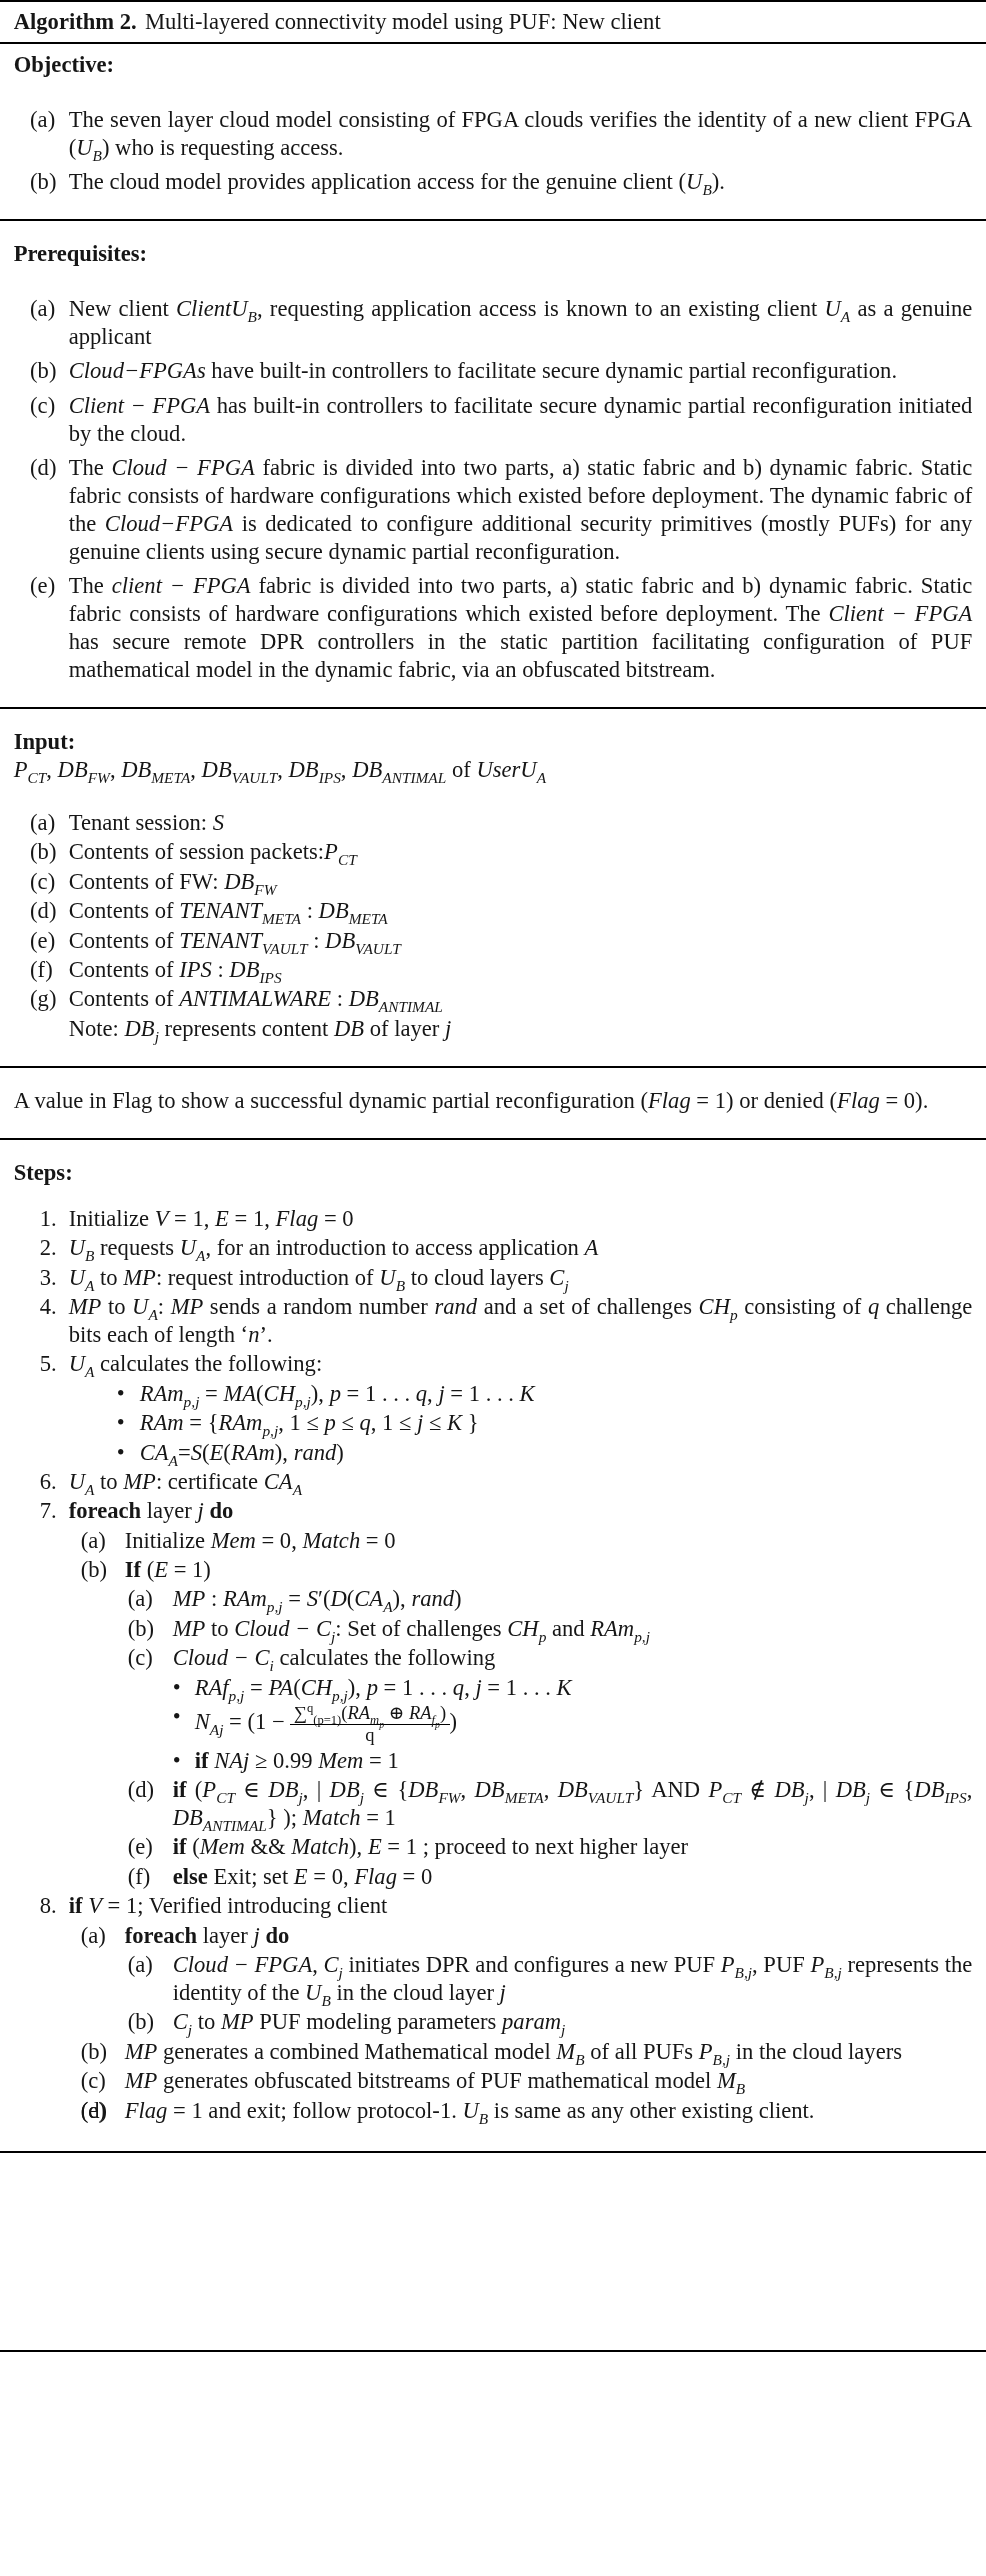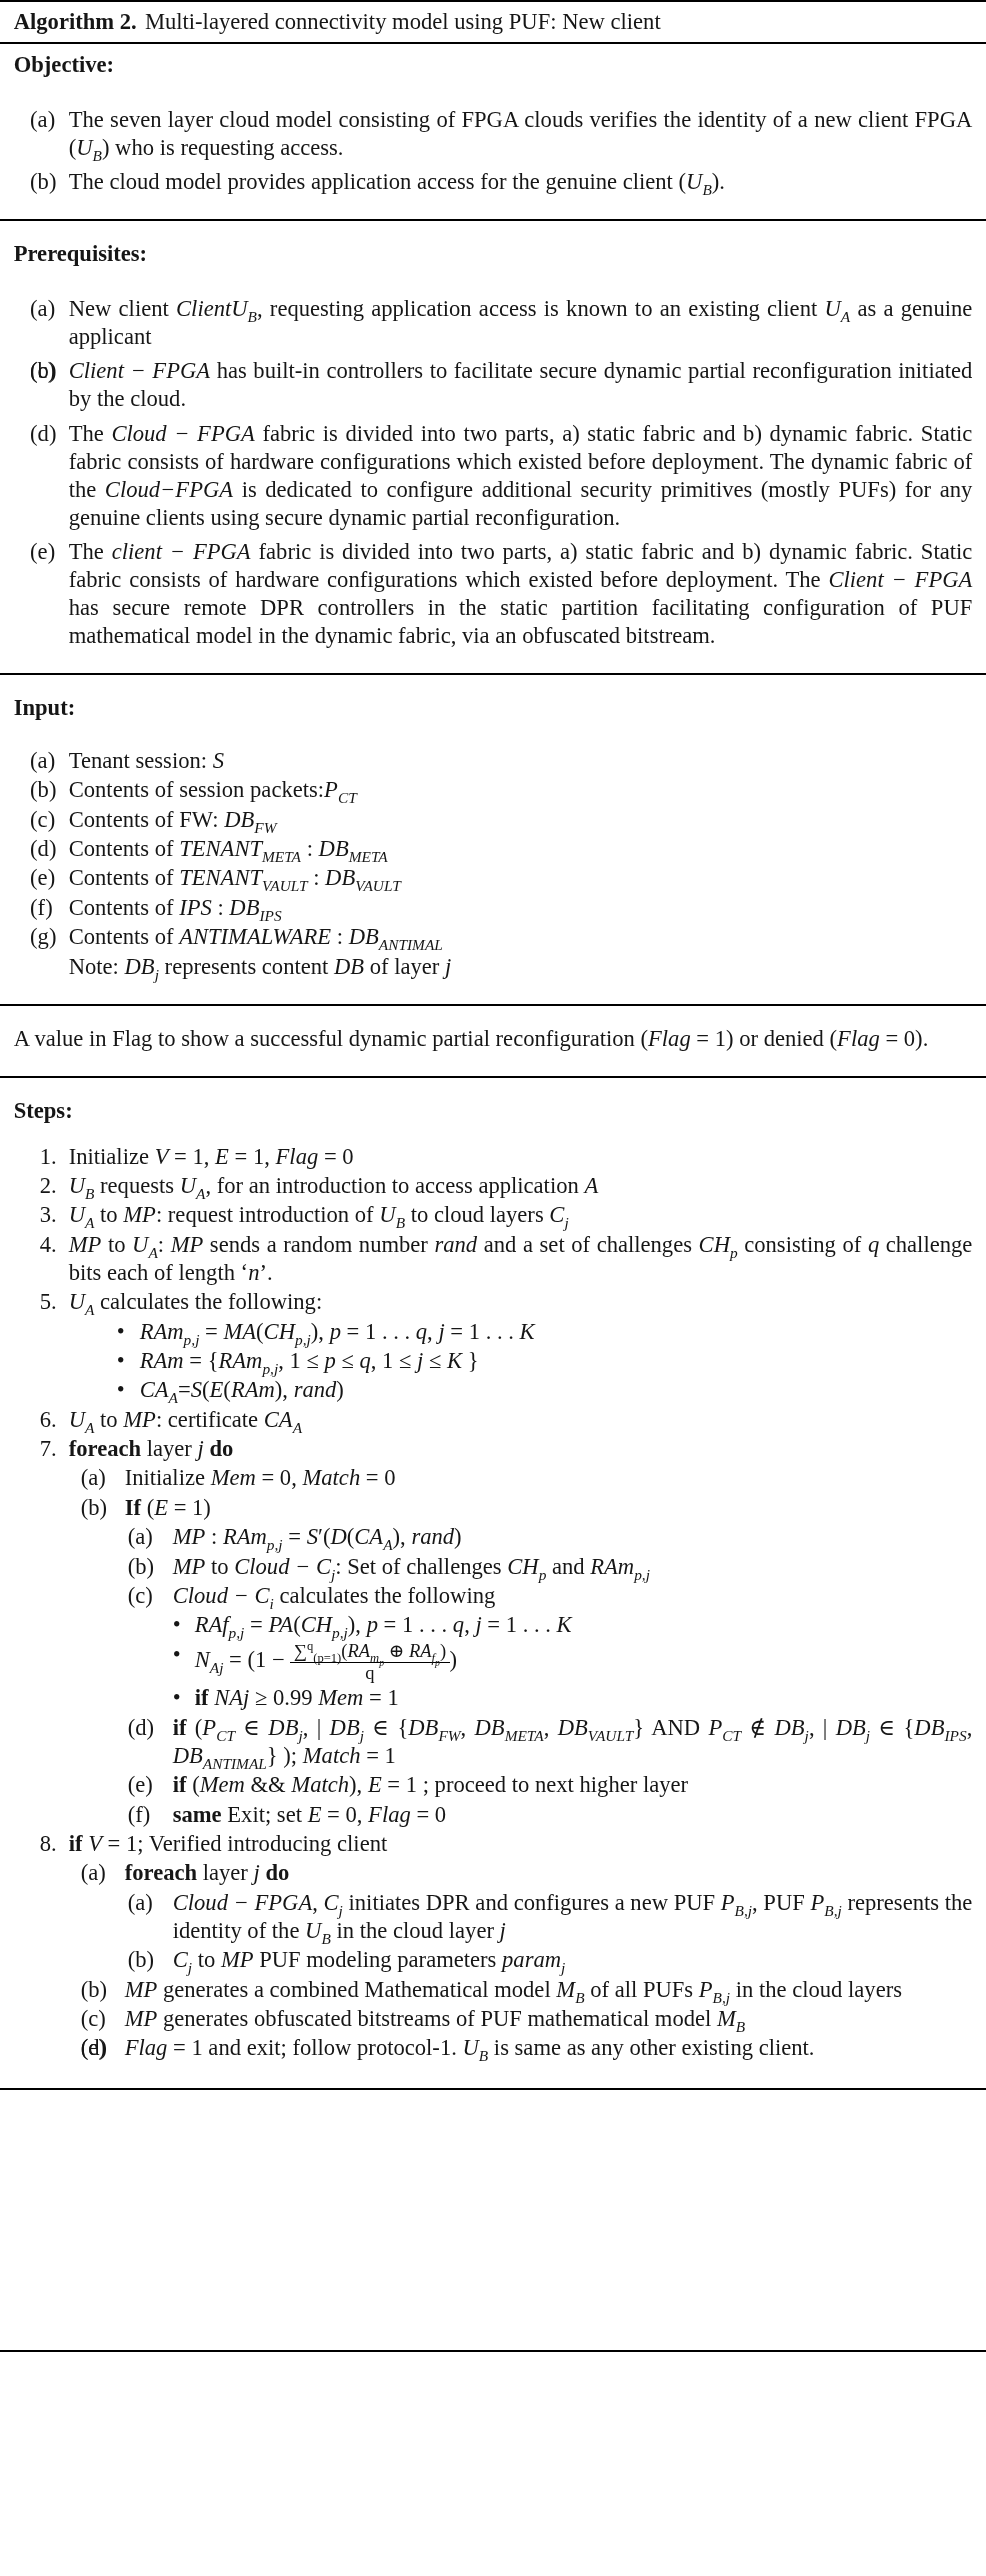--- a/index.html
+++ b/index.html
@@ -57,30 +57,31 @@
     <div class="heading gap">Objective:</div>
     <div class="line la"><span class="mk">(a)</span><span class="tx">The seven layer cloud model consisting of FPGA clouds verifies the identity of a new client FPGA (<i>U<sub>B</sub></i>) who is requesting access.</span></div>
     <div class="line la"><span class="mk">(b)</span><span class="tx">The cloud model provides application access for the genuine client (<i>U<sub>B</sub></i>).</span></div>
   </div>
 
   <div class="rule section"></div>
 
   <div class="section wide">
     <div class="heading gap">Prerequisites:</div>
     <div class="line la"><span class="mk">(a)</span><span class="tx">New client <i>ClientU<sub>B</sub></i>, requesting application access is known to an existing client <i>U<sub>A</sub></i> as a genuine applicant</span></div>
-    <div class="line la"><span class="mk">(b)</span></div>
+    <div class="line la"><span class="mk">(b)</span><span class="tx"><i>Cloud−FPGAs</i> have built-in controllers to facilitate secure dynamic partial reconfiguration.</span></div>
     <div class="line la"><span class="mk">(c)</span><span class="tx"><i>Client − FPGA</i> has built-in controllers to facilitate secure dynamic partial reconfiguration initiated by the cloud.</span></div>
     <div class="line la"><span class="mk">(d)</span><span class="tx">The <i>Cloud − FPGA</i> fabric is divided into two parts, a) static fabric and b) dynamic fabric. Static fabric consists of hardware configurations which existed before deployment. The dynamic fabric of the <i>Cloud−FPGA</i> is dedicated to configure additional security primitives (mostly PUFs) for any genuine clients using secure dynamic partial reconfiguration.</span></div>
     <div class="line la"><span class="mk">(e)</span><span class="tx">The <i>client − FPGA</i> fabric is divided into two parts, a) static fabric and b) dynamic fabric. Static fabric consists of hardware configurations which existed before deployment. The <i>Client − FPGA</i> has secure remote DPR controllers in the static partition facilitating configuration of PUF mathematical model in the dynamic fabric, via an obfuscated bitstream.</span></div>
   </div>
 
   <div class="rule section"></div>
 
   <div class="section tight">
     <div class="heading">Input:</div>
+    <div class="para intro"><i>P<sub>CT</sub></i>, <i>DB<sub>FW</sub></i>, <i>DB<sub>META</sub></i>, <i>DB<sub>VAULT</sub></i>, <i>DB<sub>IPS</sub></i>, <i>DB<sub>ANTIMAL</sub></i> of <i>UserU<sub>A</sub></i></div>
     <div class="line la first-gap"><span class="mk">(a)</span><span class="tx">Tenant session: <i>S</i></span></div>
     <div class="line la"><span class="mk">(b)</span><span class="tx">Contents of session packets:<i>P<sub>CT</sub></i></span></div>
     <div class="line la"><span class="mk">(c)</span><span class="tx">Contents of FW: <i>DB<sub>FW</sub></i></span></div>
     <div class="line la"><span class="mk">(d)</span><span class="tx">Contents of <i>TENANT<sub>META</sub></i> : <i>DB<sub>META</sub></i></span></div>
     <div class="line la"><span class="mk">(e)</span><span class="tx">Contents of <i>TENANT<sub>VAULT</sub></i> : <i>DB<sub>VAULT</sub></i></span></div>
     <div class="line la"><span class="mk">(f)</span><span class="tx">Contents of <i>IPS</i> : <i>DB<sub>IPS</sub></i></span></div>
     <div class="line la"><span class="mk">(g)</span><span class="tx">Contents of <i>ANTIMALWARE</i> : <i>DB<sub>ANTIMAL</sub></i></span></div>
     <div class="line noteline"><span class="tx">Note: <i>DB<sub>j</sub></i> represents content <i>DB</i> of layer <i>j</i></span></div>
   </div>
 
@@ -108,21 +109,21 @@
     <div class="line s2"><span class="mk">(a)</span><span class="tx">Initialize <i>Mem</i> = 0, <i>Match</i> = 0</span></div>
     <div class="line s2"><span class="mk">(b)</span><span class="tx"><b>If</b> (<i>E</i> = 1)</span></div>
     <div class="line s3"><span class="mk">(a)</span><span class="tx"><i>MP</i> : <i>RAm<sub>p,j</sub></i> = <i>S</i>′(<i>D</i>(<i>CA<sub>A</sub></i>), <i>rand</i>)</span></div>
     <div class="line s3"><span class="mk">(b)</span><span class="tx"><i>MP</i> to <i>Cloud − C<sub>j</sub></i>: Set of challenges <i>CH<sub>p</sub></i> and <i>RAm<sub>p,j</sub></i></span></div>
     <div class="line s3"><span class="mk">(c)</span><span class="tx"><i>Cloud − C<sub>i</sub></i> calculates the following</span></div>
     <div class="line b2"><span class="mk">•</span><span class="tx"><i>RAf<sub>p,j</sub></i> = <i>PA</i>(<i>CH<sub>p,j</sub></i>), <i>p</i> = 1 . . . <i>q</i>, <i>j</i> = 1 . . . <i>K</i></span></div>
     <div class="line b2"><span class="mk">•</span><span class="tx"><i>N<sub>Aj</sub></i> = (1 − <span class="frac"><span class="fn">∑<sup>q</sup><sub>(p=1)</sub>(<i>RA<sub>m<sub>p</sub></sub></i> ⊕ <i>RA<sub>f<sub>p</sub></sub></i>)</span><span class="fd">q</span></span>)</span></div>
     <div class="line b2"><span class="mk">•</span><span class="tx"><b>if</b> <i>NAj</i> ≥ 0.99 <i>Mem</i> = 1</span></div>
     <div class="line s3"><span class="mk">(d)</span><span class="tx"><b>if</b> (<i>P<sub>CT</sub></i> ∈ <i>DB<sub>j</sub></i>, | <i>DB<sub>j</sub></i> ∈ {<i>DB<sub>FW</sub></i>, <i>DB<sub>META</sub></i>, <i>DB<sub>VAULT</sub></i>} AND <i>P<sub>CT</sub></i> ∉ <i>DB<sub>j</sub></i>, | <i>DB<sub>j</sub></i> ∈ {<i>DB<sub>IPS</sub></i>, <i>DB<sub>ANTIMAL</sub></i>} ); <i>Match</i> = 1</span></div>
     <div class="line s3"><span class="mk">(e)</span><span class="tx"><b>if</b> (<i>Mem</i> &amp;&amp; <i>Match</i>), <i>E</i> = 1 ; proceed to next higher layer</span></div>
-    <div class="line s3"><span class="mk">(f)</span><span class="tx"><b>same</b> Exit; set <i>E</i> = 0, <i>Flag</i> = 0</span></div>
+    <div class="line s3"><span class="mk">(f)</span><span class="tx"><b>else</b> Exit; set <i>E</i> = 0, <i>Flag</i> = 0</span></div>
     <div class="line s1"><span class="mk">8.</span><span class="tx"><b>if</b> <i>V</i> = 1; Verified introducing client</span></div>
     <div class="line s2"><span class="mk">(a)</span><span class="tx"><b>foreach</b> layer <i>j</i> <b>do</b></span></div>
     <div class="line s3"><span class="mk">(a)</span><span class="tx"><i>Cloud − FPGA</i>, <i>C<sub>j</sub></i> initiates DPR and configures a new PUF <i>P<sub>B,j</sub></i>, PUF <i>P<sub>B,j</sub></i> represents the identity of the <i>U<sub>B</sub></i> in the cloud layer <i>j</i></span></div>
     <div class="line s3"><span class="mk">(b)</span><span class="tx"><i>C<sub>j</sub></i> to <i>MP</i> PUF modeling parameters <i>param<sub>j</sub></i></span></div>
     <div class="line s2"><span class="mk">(b)</span><span class="tx"><i>MP</i> generates a combined Mathematical model <i>M<sub>B</sub></i> of all PUFs <i>P<sub>B,j</sub></i> in the cloud layers</span></div>
     <div class="line s2"><span class="mk">(c)</span><span class="tx"><i>MP</i> generates obfuscated bitstreams of PUF mathematical model <i>M<sub>B</sub></i></span></div>
     <div class="line s2"><span class="mk">(d)</span></div>
     <div class="line s2"><span class="mk">(e)</span><span class="tx"><i>Flag</i> = 1 and exit; follow protocol-1. <i>U<sub>B</sub></i> is same as any other existing client.</span></div>
   </div>
 

